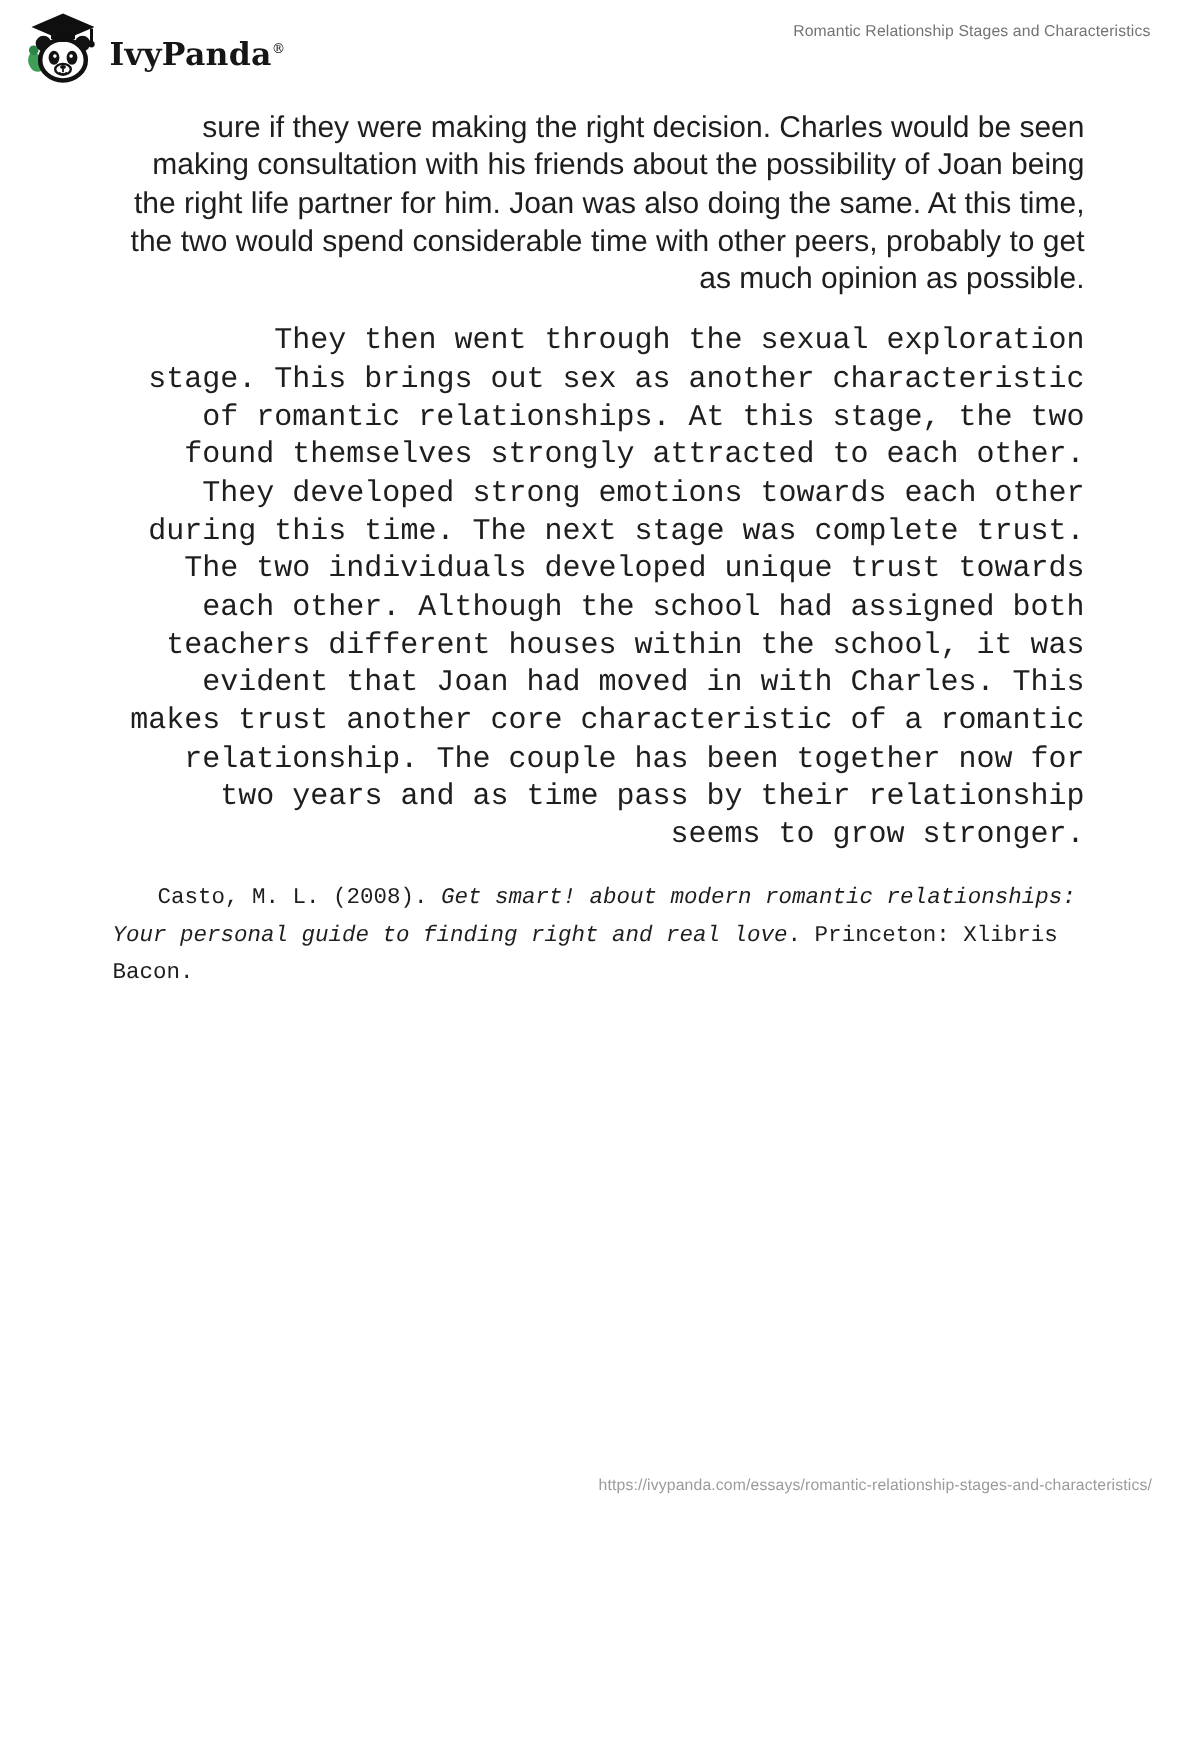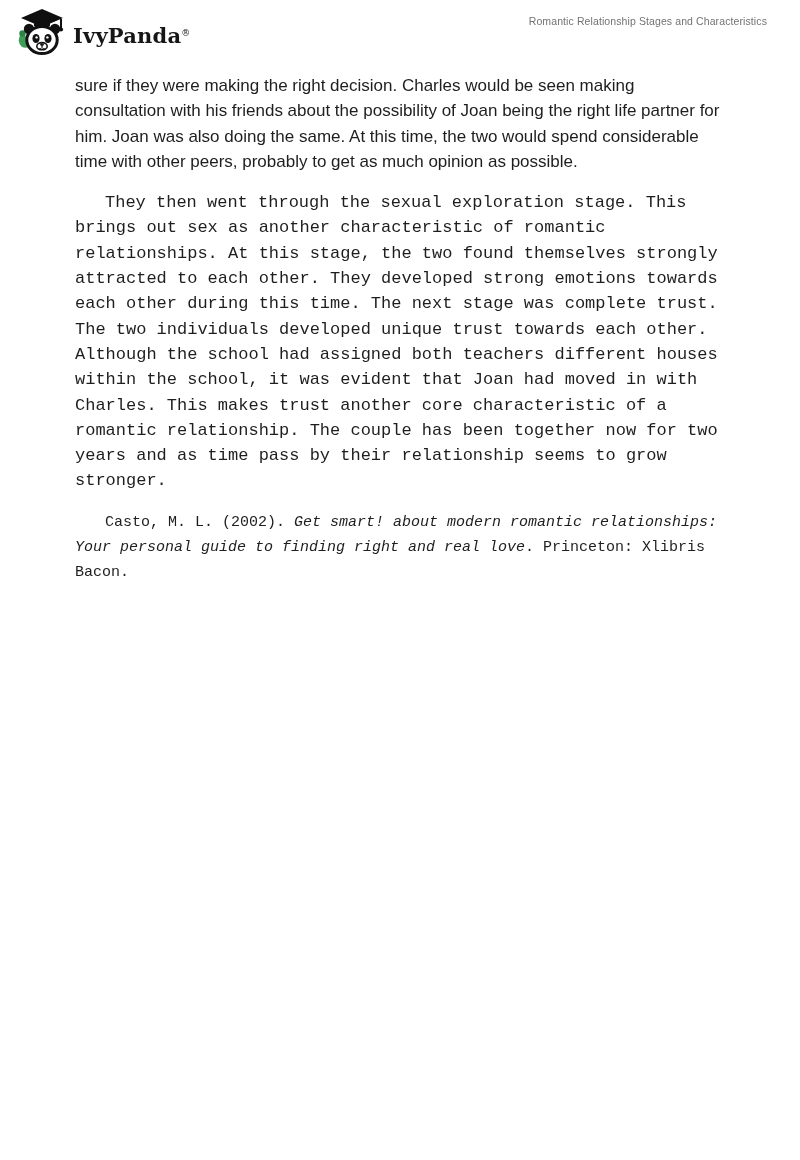--- a/index.html
+++ b/index.html
@@ -63,24 +63,25 @@
     letter-spacing: 0.1px;
   }
   
   .main {
     position: absolute;
     left: 75px;
     top: 73px;
     width: 648px;
   }
   .para {
-    font-size: 17px;
+    font-size: 20px;
     line-height: 25.3px;
     margin: 0 0 16px 0;
     color: #1e1e1e;
+    text-align: right;
   }
   .indent { text-indent: 30px; font-family: Liberation Mono, monospace; }
   .refs-heading {
     font-size: 27px;
     font-weight: 700;
     color: #141414;
     margin: 29px 0 25px 0;
     line-height: 1.2;
     font-family: "Liberation Sans", sans-serif;
   }
@@ -138,17 +139,18 @@
       <span class="brand-text"><span>IvyPanda</span><sup class="reg">®</sup></span>
     </a>
     <div class="doc-title">Romantic Relationship Stages and Characteristics</div>
   </header>
 
   <main class="main">
     <p class="para">sure if they were making the right decision. Charles would be seen making consultation with his friends about the possibility of Joan being the right life partner for him. Joan was also doing the same. At this time, the two would spend considerable time with other peers, probably to get as much opinion as possible.</p>
     <p class="para indent">They then went through the sexual exploration stage. This brings out sex as another characteristic of romantic relationships. At this stage, the two found themselves strongly attracted to each other. They developed strong emotions towards each other during this time. The next stage was complete trust. The two individuals developed unique trust towards each other. Although the school had assigned both teachers different houses within the school, it was evident that Joan had moved in with Charles. This makes trust another core characteristic of a romantic relationship. The couple has been together now for two years and as time pass by their relationship seems to grow stronger.</p>
 
 
-    <p class="ref indent"><span>Casto, M. L. (2002). </span><em>Get smart! about modern romantic relationships: Your personal guide to finding right and real love</em><span>. Princeton: Xlibris Bacon.</span></p>
+    <p class="ref indent"><span>Casto, M. L. (2008). </span><em>Get smart! about modern romantic relationships: Your personal guide to finding right and real love</em><span>. Princeton: Xlibris Bacon.</span></p>
   </main>
 
+  <a class="footer-url">https://ivypanda.com/essays/romantic-relationship-stages-and-characteristics/</a>
 
 </div>
 
 </body></html>

